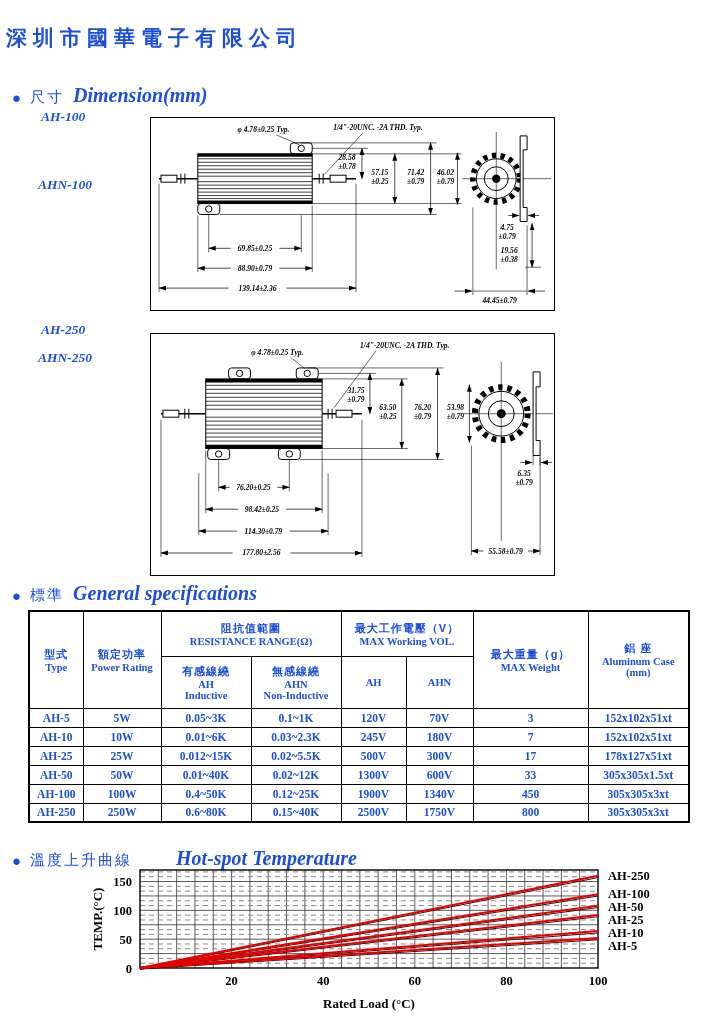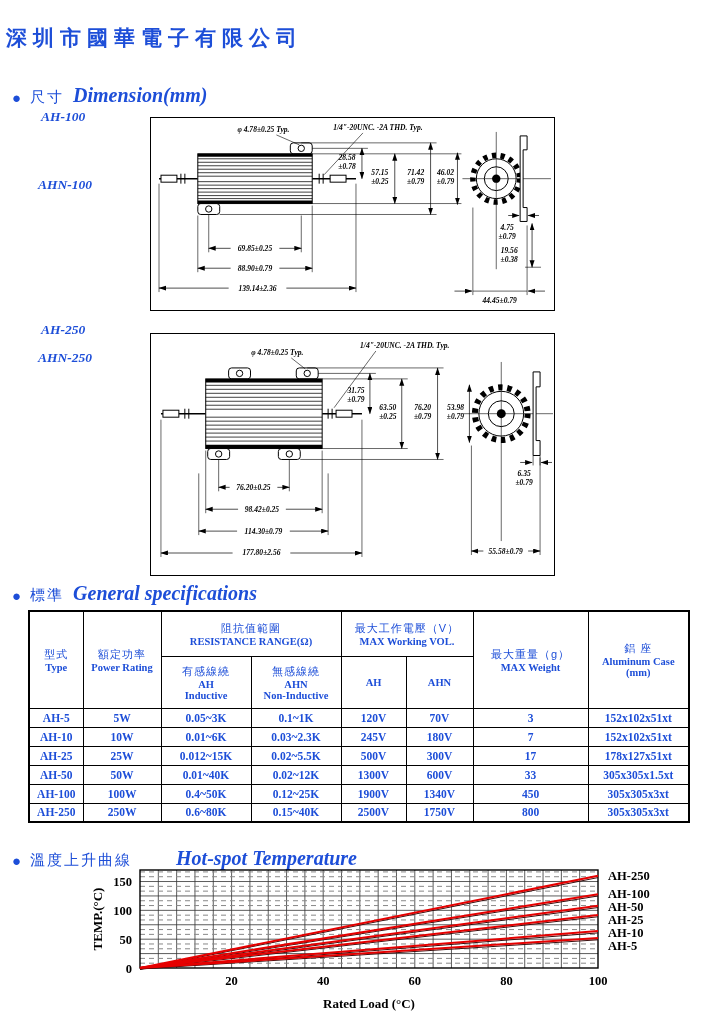--- a/index.html
+++ b/index.html
@@ -23,21 +23,21 @@
   .s14{stroke:#000;stroke-width:1.4;}
   .fins{stroke:#000;stroke-width:0.75;}
   .dimline{stroke:#000;stroke-width:0.7;}
   .dim{font-family:"Liberation Serif",serif;font-style:italic;font-weight:bold;font-size:7.6px;}
   
   .spec-table{position:absolute;left:28px;top:610px;width:660px;border-collapse:collapse;
         table-layout:fixed;}
   .spec-table th,.spec-table td{border:1px solid #000;text-align:center;vertical-align:middle;
         padding:1px 2px;}
   .spec-table{border:2px solid #000;}
-  .hzh{font-family:"Liberation Sans",sans-serif;font-weight:normal;font-size:11px;letter-spacing:1px;text-align:center;}
+  .hzh{font-family:"Liberation Sans",sans-serif;font-weight:bold;font-size:11px;letter-spacing:1px;text-align:center;}
   .hen{font-family:"Liberation Serif",serif;font-weight:bold;font-size:10.5px;letter-spacing:0;}
   .val{font-family:"Liberation Serif",serif;font-weight:bold;font-size:11.5px;}
   .spec-table tr.data-row{height:19px;}
   
   .chart-wrap{position:absolute;left:88px;top:864px;width:625px;height:172px;}
   .tick{font:bold 12.5px "Liberation Serif",serif;fill:#000;}
   .axis-label{font:bold 13px "Liberation Serif",serif;fill:#000;}
   .series-label{font:bold 12.5px "Liberation Serif",serif;fill:#000;}
 </style>
 </head>

